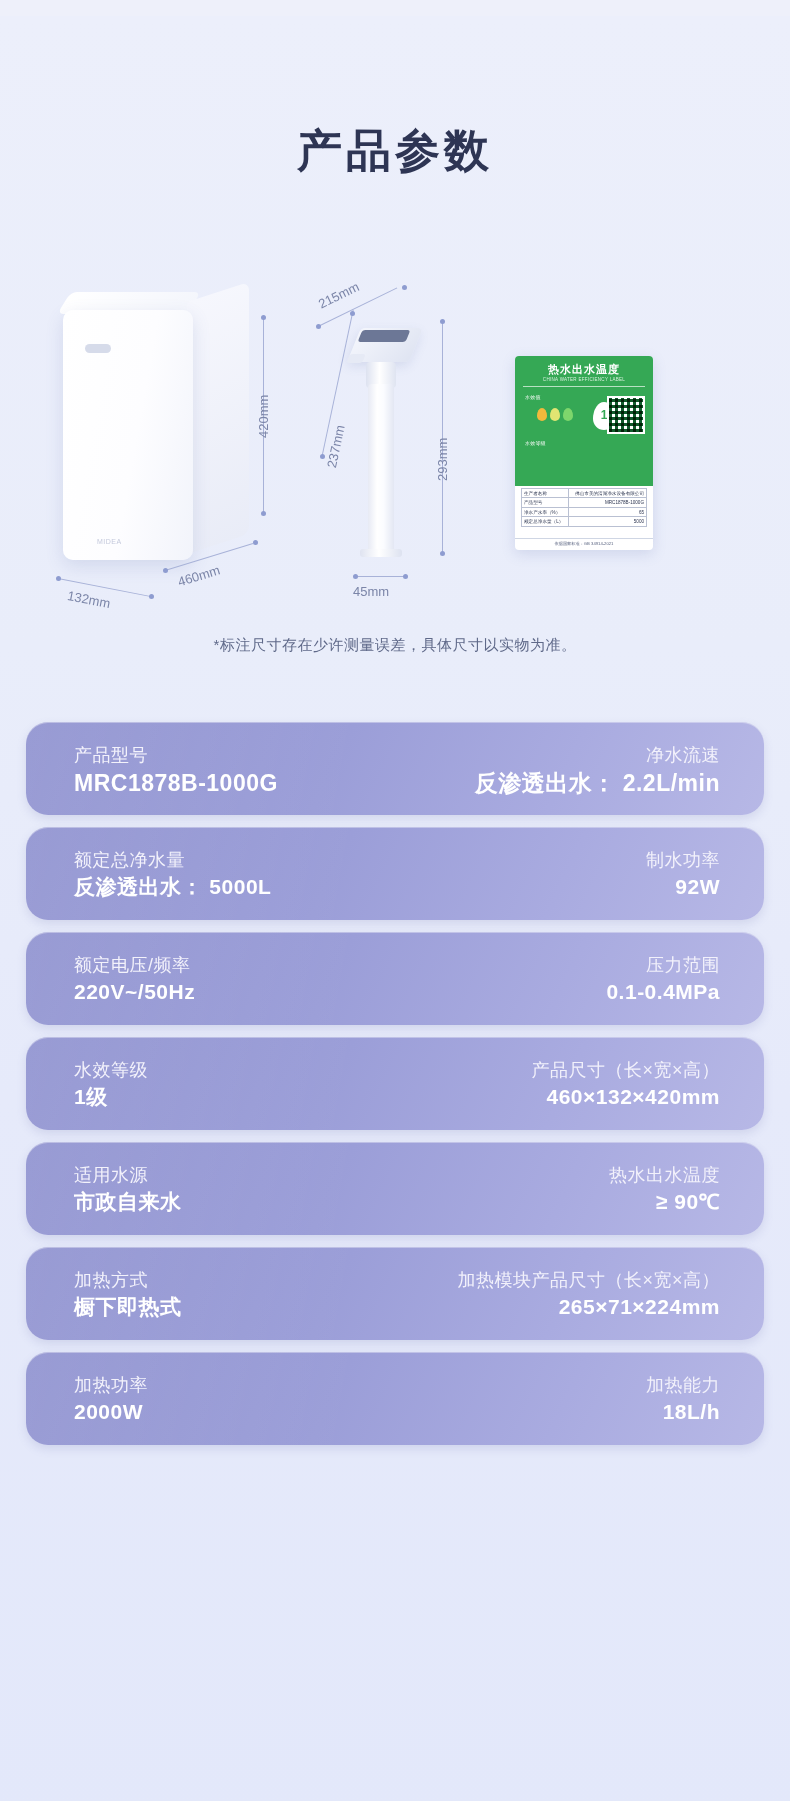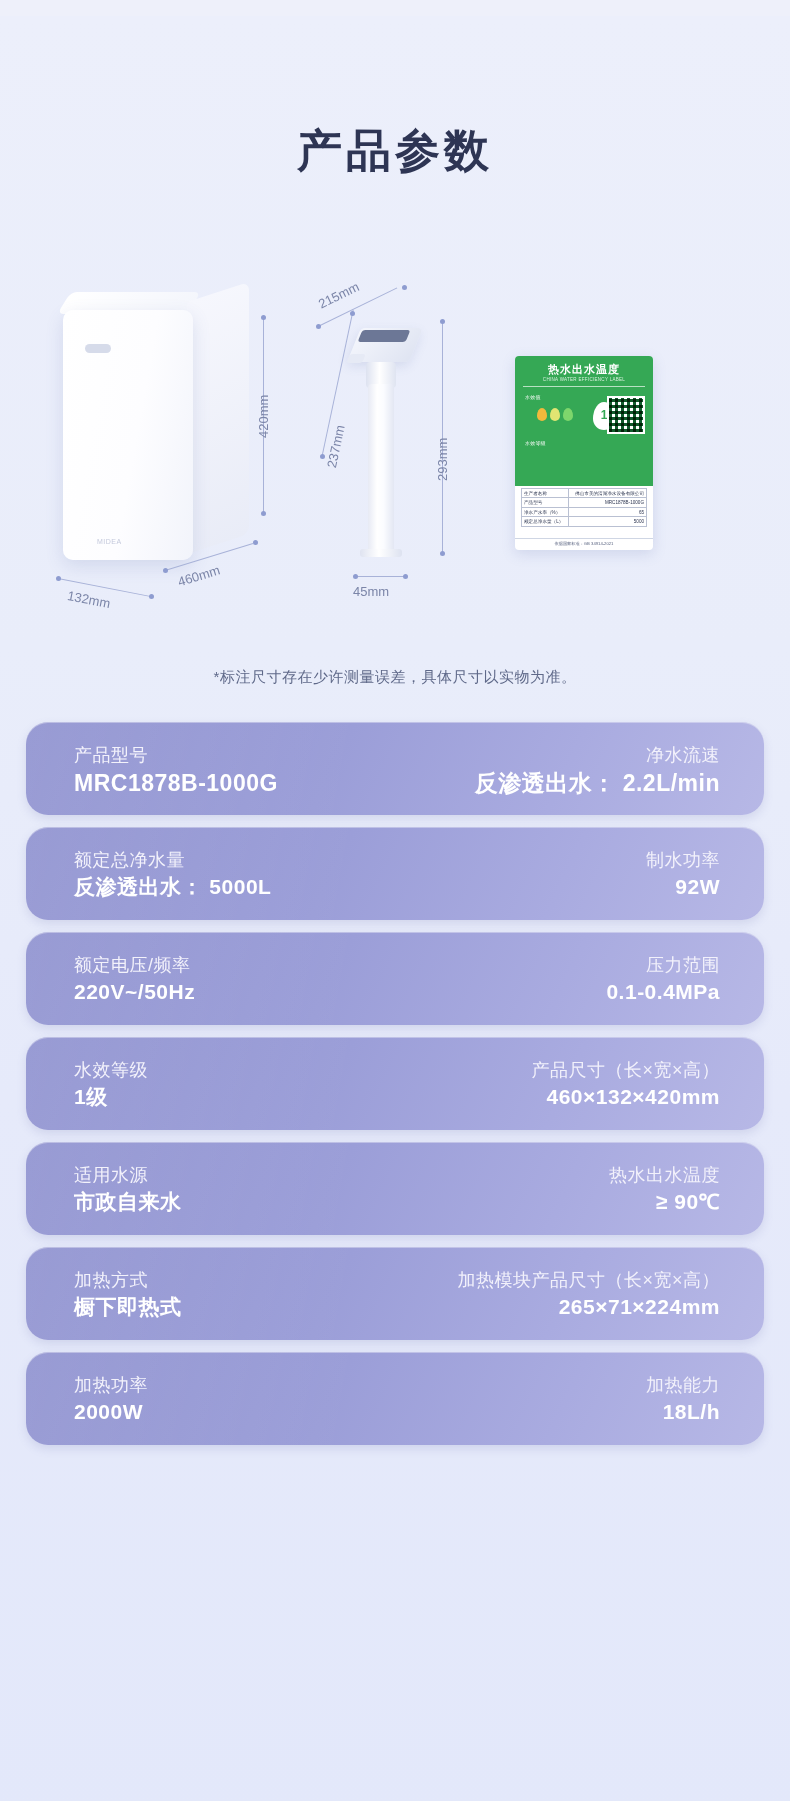--- a/index.html
+++ b/index.html
@@ -311,21 +311,21 @@
   .lc-green-strip {
     position: absolute;
     left: 0; bottom: 11px;
     width: 138px; height: 1px;
     background: #cfd6e4;
   }
 
   
   .note {
     position: absolute;
-    top: 652px;
+    top: 620px;
     left: 0;
     width: 100%;
     text-align: center;
     font-size: 15px;
     color: #5f6989;
     letter-spacing: .5px;
   }
 
   
   .specs {

